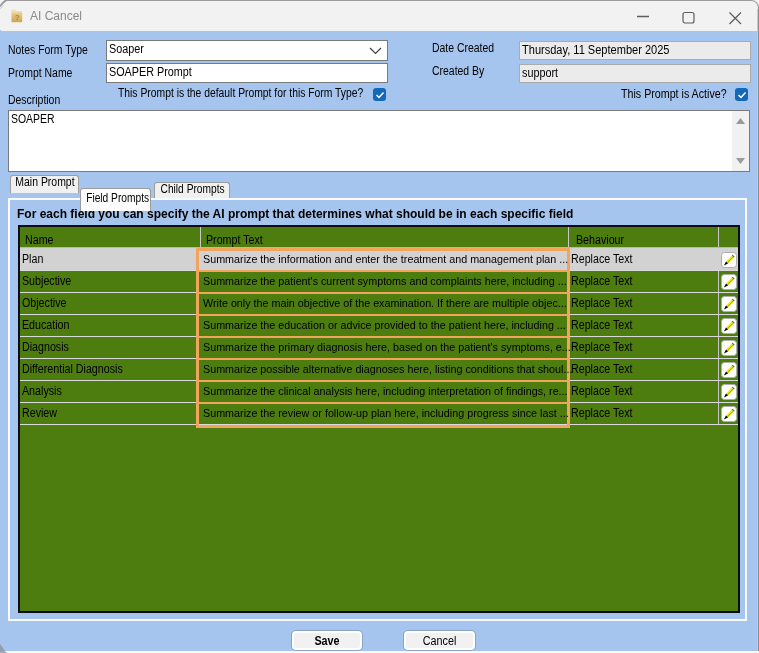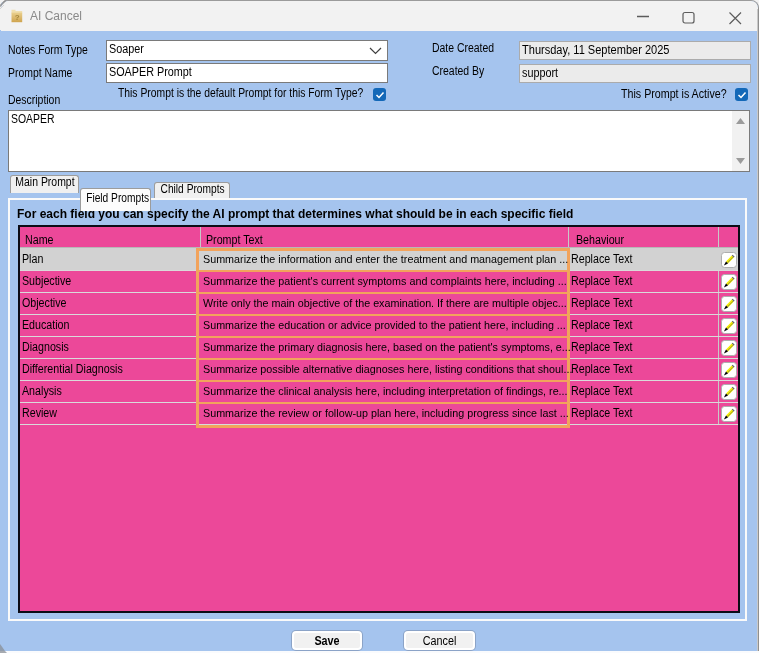--- a/index.html
+++ b/index.html
@@ -23,21 +23,21 @@
   .ptext { position:absolute; font-size:11.5px; white-space:nowrap; transform:scaleX(0.935); transform-origin:0 50%; }
   .box { position:absolute; background:#fff; border:1px solid #7a7a7a; }
   .ro  { background:#ebebeb; border:1px solid #ababab; }
   .cb  { position:absolute; width:13px; height:13px; background:#1368b8; border-radius:3px; }
   .tab {
     position:absolute; background:#f0f0f0; border:1px solid #9c9c9c;
     border-bottom:none; border-radius:3px 3px 0 0;
   }
   .tabtext { position:absolute; width:100%; text-align:center; font-size:12px; white-space:nowrap; transform:scaleX(0.87); }
   #tabpage { position:absolute; left:7px; top:196.5px; width:739px; height:423.5px; border:2px solid #fafafa; }
-  #grid { position:absolute; left:16.5px; top:224px; width:722.5px; height:388px; background:#ec4899; border:2px solid #0c0c16; }
+  #grid { position:absolute; left:16.5px; top:224px; width:722.5px; height:388px; background:#4d7c0f; border:2px solid #0c0c16; }
   .hsep { position:absolute; background:#dadada; height:1px; }
   .vsep { position:absolute; background:#c8c8c8; width:1px; }
   .pencil { position:absolute; width:16px; height:16.5px; background:#fff; border:1px solid #aeaeae; border-radius:3.5px; }
   .btn {
     position:absolute; height:19px; background:#f1f1f1;
     border:2px solid #ffffff; border-radius:4px;
     box-shadow:0 0 0 1px rgba(100,115,140,.4);
   }
   .btntext { position:absolute; width:100%; text-align:center; top:1px; font-size:12px; transform:scaleX(0.9); }
   .orange { position:absolute; background:#f2a35c; }

